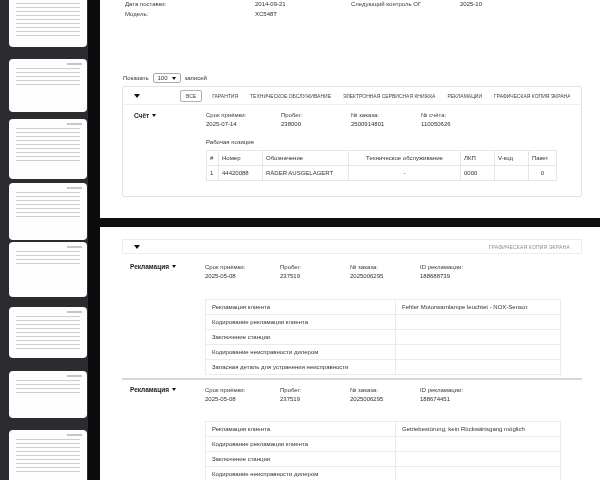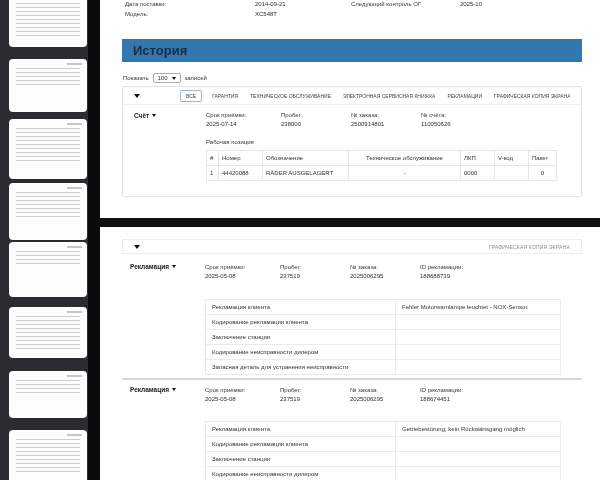--- a/index.html
+++ b/index.html
@@ -111,23 +111,20 @@
   <div class="gutter"></div>
 
   <div class="page page1">
     <span class="lbl" style="left:25px;top:0;">Дата поставки:</span>
     <span class="val" style="left:155px;top:0;">2014-09-21</span>
     <span class="lbl" style="left:251px;top:0;">Следующий контроль ОГ</span>
     <span class="val" style="left:360px;top:0;">2025-10</span>
     <span class="lbl" style="left:25px;top:10px;">Модель:</span>
     <span class="val" style="left:155px;top:10px;">XC548T</span>
 
-    <div class="hist-bar">
-      <span>История</span>
-    </div>
 
     <div class="show-row">
       <span>Показать</span>
       <span class="select">
         <span>100</span>
         <span class="chev small"></span>
       </span>
       <span>записей</span>
     </div>
 

